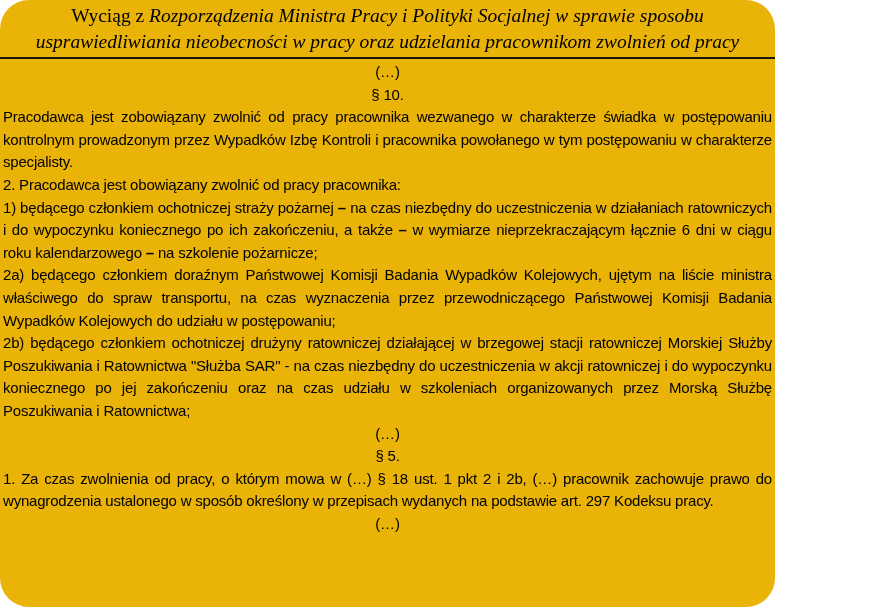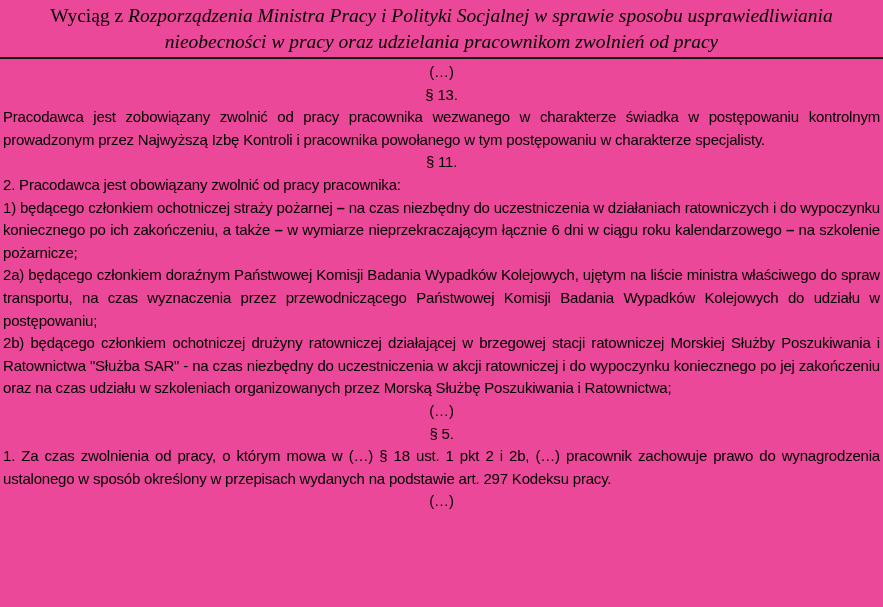--- a/index.html
+++ b/index.html
@@ -2,26 +2,27 @@
 <html lang="pl"><head>
 <meta charset="utf-8">
 <style>
   html, body {
     margin: 0;
     padding: 0;
     background: #ffffff;
   }
   .doc {
     position: relative;
-    width: 883px;
+    width: 775px;
     height: 607px;
-    background: #ec4899;
+    background: #eab308;
     color: #000000;
     overflow: hidden;
     box-sizing: border-box;
+    border-radius: 29px;
   }
   .title {
     font-family: "Liberation Serif", "DejaVu Serif", serif;
     font-size: 19.5px;
     line-height: 26px;
     text-align: center;
     padding-top: 3px;
     color: #000000;
   }
   .title-prefix { font-style: normal; }
@@ -59,25 +60,24 @@
   <header class="title">
     <span class="title-prefix">Wyciąg z </span><em class="title-reg">Rozporządzenia Ministra Pracy i Polityki Socjalnej w sprawie sposobu usprawiedliwiania nieobecności w pracy oraz udzielania pracownikom zwolnień od pracy</em>
   </header>
 
   <div class="rule"></div>
 
   <main class="content">
 
     <p class="center">(…)</p>
 
-    <p class="center">§ 13.</p>
+    <p class="center">§ 10.</p>
 
-    <p class="just">Pracodawca jest zobowiązany zwolnić od pracy pracownika wezwanego w charakterze świadka w postępowaniu kontrolnym prowadzonym przez Najwyższą Izbę Kontroli i pracownika powołanego w tym postępowaniu w charakterze specjalisty.</p>
+    <p class="just">Pracodawca jest zobowiązany zwolnić od pracy pracownika wezwanego w charakterze świadka w postępowaniu kontrolnym prowadzonym przez Wypadków Izbę Kontroli i pracownika powołanego w tym postępowaniu w charakterze specjalisty.</p>
 
-    <p class="center">§ 11.</p>
 
     <p class="just">2. Pracodawca jest obowiązany zwolnić od pracy pracownika:</p>
 
     <p class="just"><span>1) będącego członkiem ochotniczej straży pożarnej </span><b class="bold-dash">–</b><span> na czas niezbędny do uczestniczenia w działaniach ratowniczych i do wypoczynku koniecznego po ich zakończeniu, a także </span><b class="bold-dash">–</b><span> w wymiarze nieprzekraczającym łącznie 6 dni w ciągu roku kalendarzowego </span><b class="bold-dash">–</b><span> na szkolenie pożarnicze;</span></p>
 
 
     <p class="just">2a) będącego członkiem doraźnym Państwowej Komisji Badania Wypadków Kolejowych, ujętym na liście ministra właściwego do spraw transportu, na czas wyznaczenia przez przewodniczącego Państwowej Komisji Badania Wypadków Kolejowych do udziału w postępowaniu;</p>
 
     <p class="just">2b) będącego członkiem ochotniczej drużyny ratowniczej działającej w brzegowej stacji ratowniczej Morskiej Służby Poszukiwania i Ratownictwa "Służba SAR" - na czas niezbędny do uczestniczenia w akcji ratowniczej i do wypoczynku koniecznego po jej zakończeniu oraz na czas udziału w szkoleniach organizowanych przez Morską Służbę Poszukiwania i Ratownictwa;</p>
 

